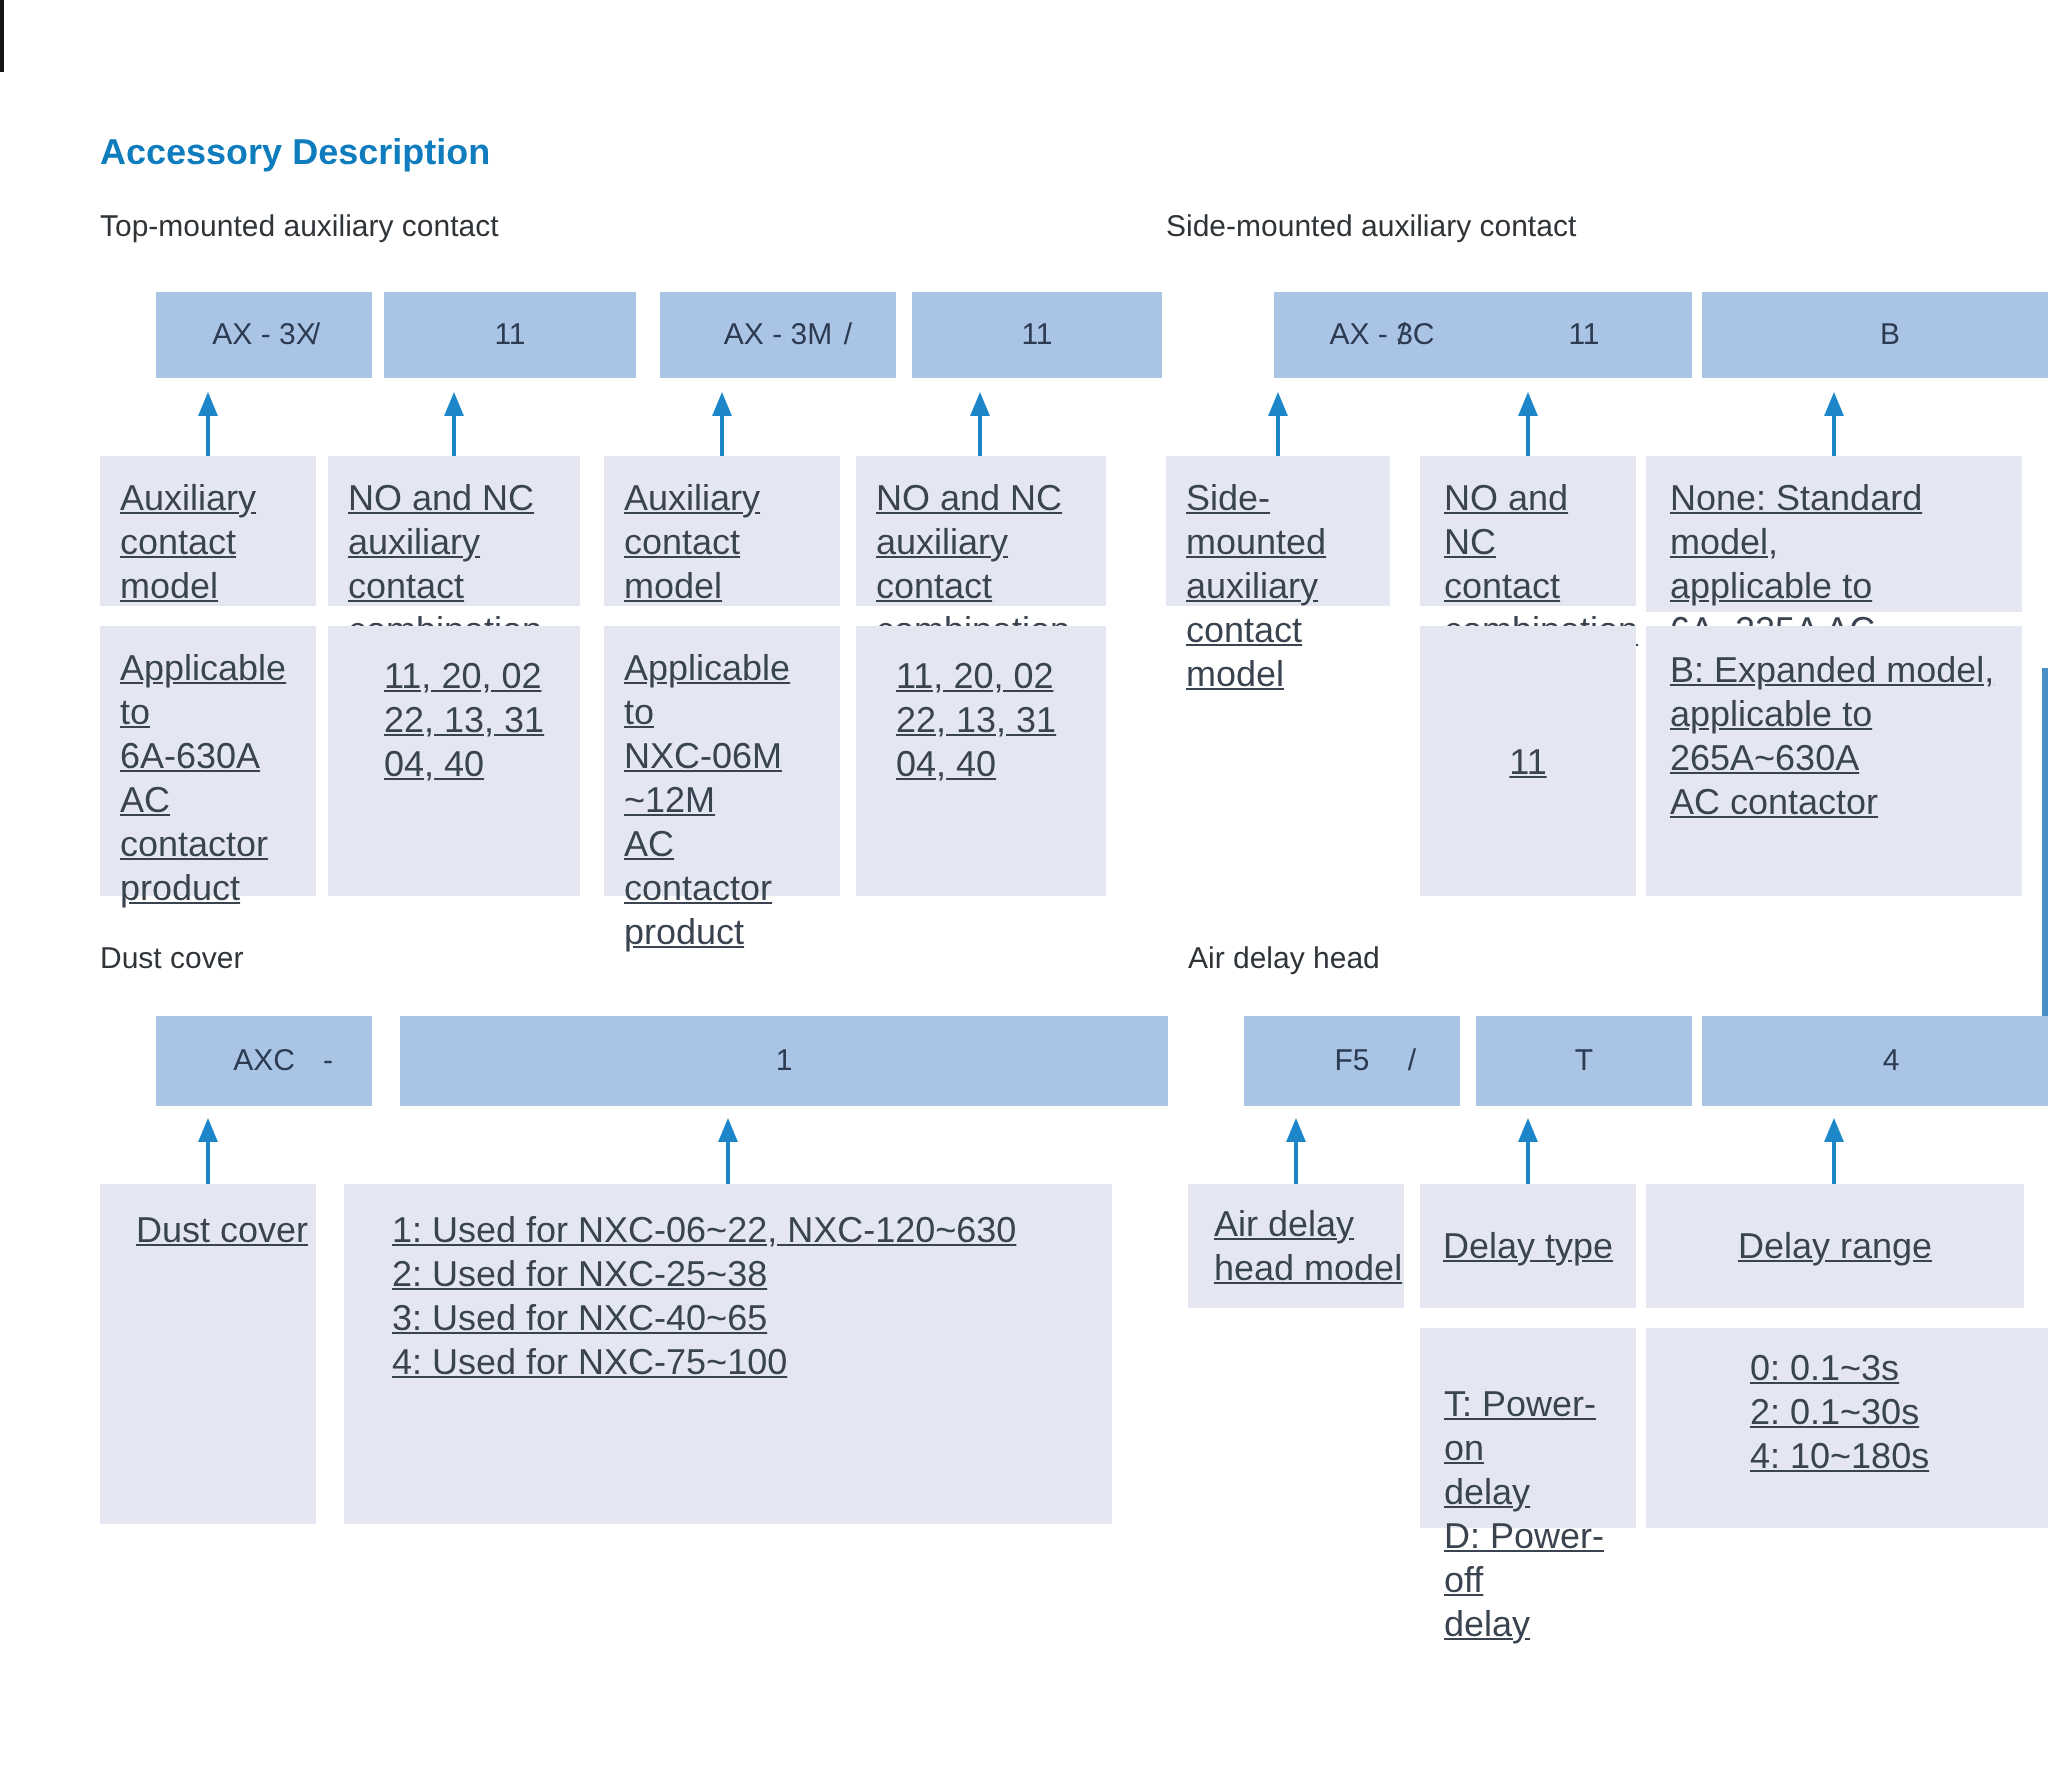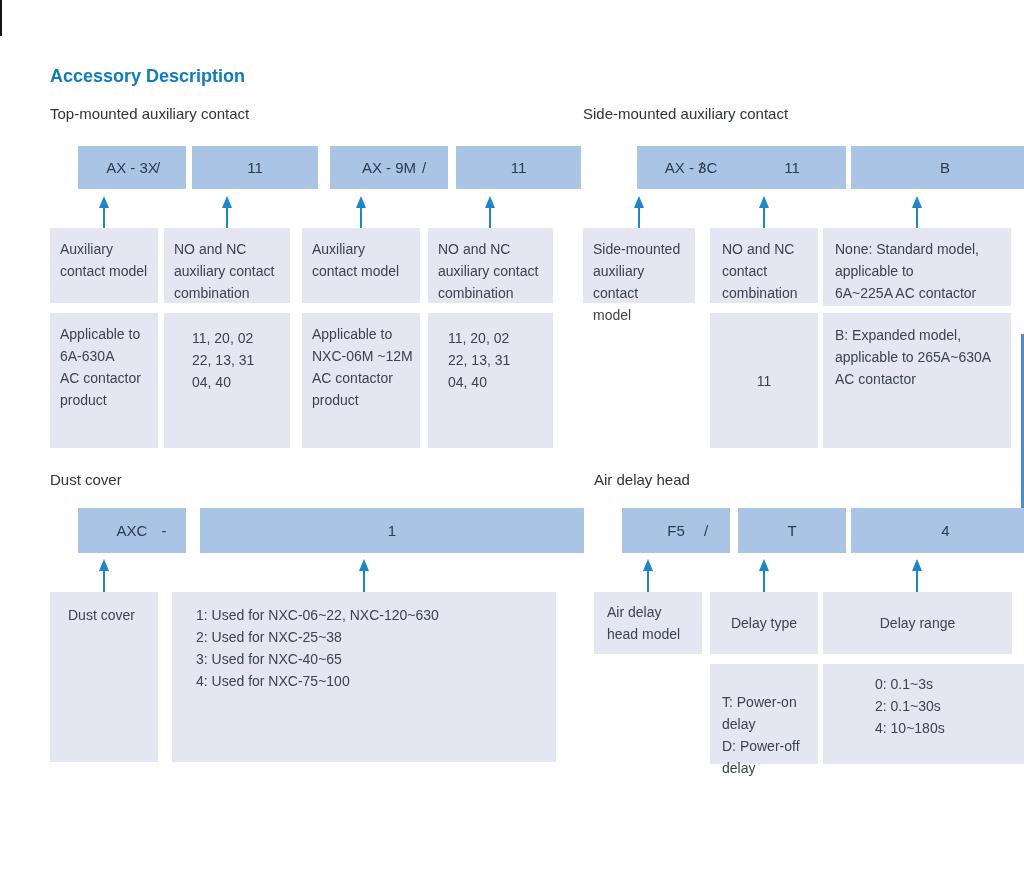--- a/index.html
+++ b/index.html
@@ -16,22 +16,22 @@
   .code-box{
     position:absolute;background:var(--hdr);color:var(--tdark);
     display:flex;align-items:center;justify-content:center;font-size:15px;margin-left:28px;
   }
   .sep{
     position:absolute;display:flex;align-items:center;justify-content:center;
     font-size:15px;color:var(--tdark);
   }
   .desc-box{
     position:absolute;background:var(--desc);color:var(--tbody);
-    font-size:14px;line-height:22px;white-space:pre-line;
-    padding:10px 6px 0 10px;box-sizing:border-box;
+    font-size:18px;line-height:22px;white-space:pre-line;
+    padding:10px 6px 0 10px;box-sizing:border-box;text-decoration:underline;
   }
   .vcenter{display:flex;align-items:center;justify-content:center;padding:0;}
   .arrow{position:absolute;width:12px;display:flex;flex-direction:column;align-items:center;}
   .arrow .head{width:0;height:0;border-left:5px solid transparent;border-right:5px solid transparent;border-bottom:12px solid var(--arrow);}
   .arrow .stem{width:2px;flex:1;background:var(--arrow);}
   .edge-left{position:absolute;left:0;top:0;width:2px;height:36px;background:var(--edge);}
   .scroll-thumb{position:absolute;left:1021px;top:334px;width:3px;height:183px;background:var(--thumb);}
 </style>
 </head>
 <body>
@@ -39,21 +39,21 @@
 <div class="edge-left"></div>
 <div class="scroll-thumb"></div>
 
 <h1 class="title">Accessory Description</h1>
 
 <div class="sec-label" style="left:50px;top:105px">Top-mounted auxiliary contact</div>
 
 <div class="code-box" style="left:50px;top:146px;width:108px;height:43px">AX - 3X</div>
 <div class="sep" style="left:150px;top:146px;width:16px;height:43px">/</div>
 <div class="code-box" style="left:164px;top:146px;width:126px;height:43px">11</div>
-<div class="code-box" style="left:302px;top:146px;width:118px;height:43px">AX - 9M</div>
+<div class="code-box" style="left:302px;top:146px;width:118px;height:43px">AX - 3M</div>
 <div class="sep" style="left:417px;top:146px;width:14px;height:43px">/</div>
 <div class="code-box" style="left:428px;top:146px;width:125px;height:43px">11</div>
 
 <div class="arrow" style="left:98px;top:196px;height:32px">
     <div class="head"></div>
     <div class="stem"></div>
   </div>
 <div class="arrow" style="left:221px;top:196px;height:32px">
     <div class="head"></div>
     <div class="stem"></div>

